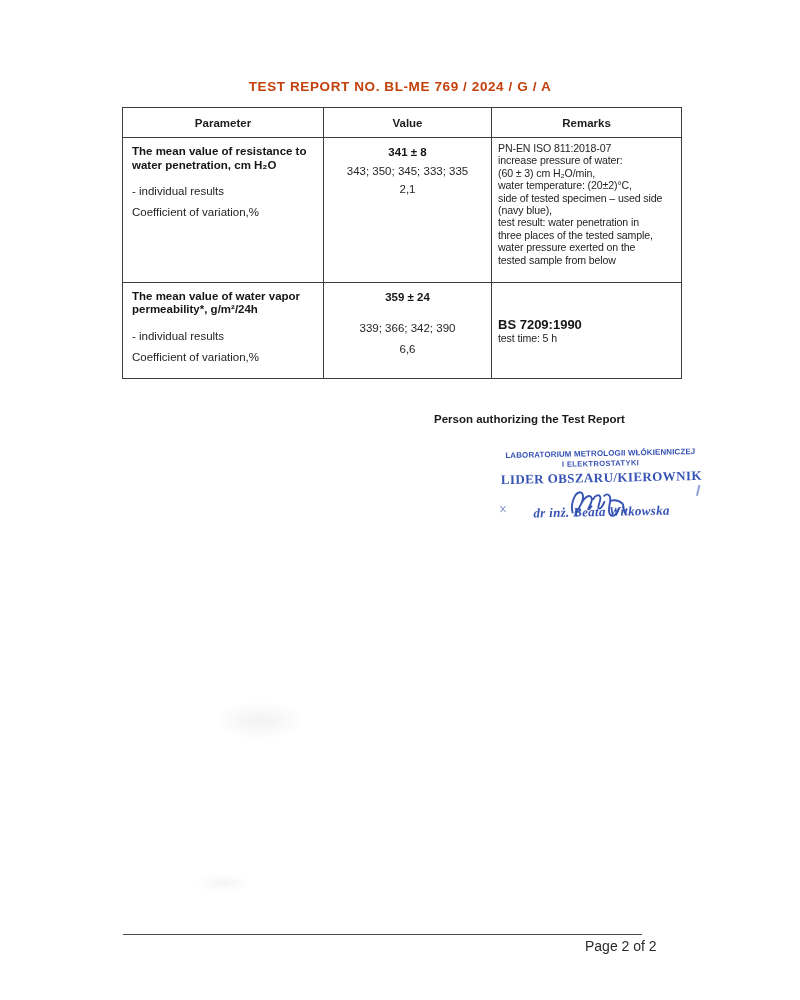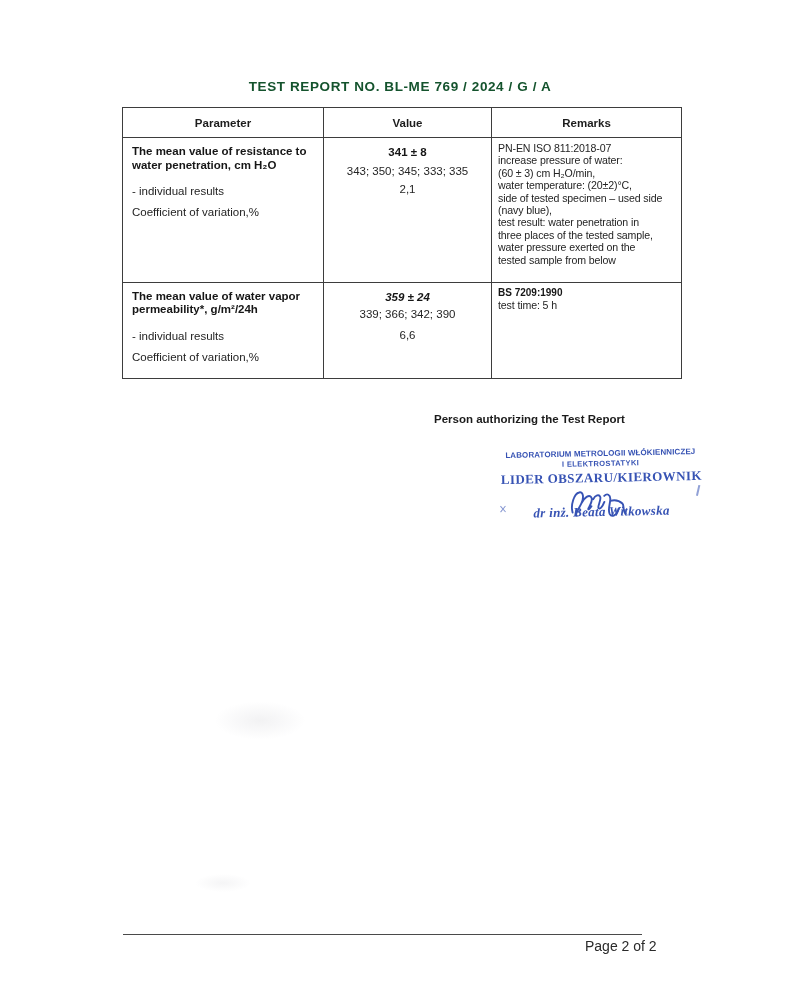--- a/index.html
+++ b/index.html
@@ -1,36 +1,36 @@
 <!DOCTYPE html>
 <html><head>
 <meta charset="utf-8">
 <style>
   html,body{margin:0;padding:0;}
   body{width:800px;height:1000px;background:#ffffff;font-family:"Liberation Sans",sans-serif;color:#242424;}
   .page{position:relative;width:800px;height:1000px;background:#fff;overflow:hidden;}
 
   .report-title{position:absolute;top:79px;left:0;width:800px;text-align:center;
-    font-size:13.5px;font-weight:bold;letter-spacing:0.6px;color:#14532d;}
+    font-size:13.5px;font-weight:bold;letter-spacing:0.6px;color:#c2410c;}
 
   table.results{position:absolute;left:122px;top:107px;width:559px;border-collapse:collapse;table-layout:fixed;}
   table.results th, table.results td{border:1.6px solid #3d3d3d;vertical-align:top;}
   table.results th{height:27px;vertical-align:middle;text-align:center;font-size:11.5px;font-weight:bold;color:#1d1d1d;}
   td.param{width:201px;padding:7px 9px 6px 9px;font-size:11.5px;}
   td.value{width:168px;padding:7px 6px 6px 6px;font-size:11.5px;text-align:center;}
   td.remarks{width:190px;padding:4px 5px 16px 6px;font-size:10.6px;line-height:1.17;letter-spacing:-0.12px;}
   tr.row1{height:138px;margin-top:44px;} tr.row2{height:83px;}
   .param-main{font-weight:bold;color:#161616;margin:0 0 13px 0;line-height:1.18;}
   .param-line{margin:0 0 9px 0;}
   .val-mean{font-weight:bold;color:#161616;margin:1px 0 7px 0;}
   .val-ind{margin:0 0 6px 0;}
-  tr.row2 .val-mean{margin-bottom:5px;font-style:italic;}
+  tr.row2 .val-mean{margin-bottom:19px;}
   tr.row2 .val-ind{margin-bottom:9px;}
   .remarks-standard{display:block;}
-  tr.row2 .remarks-standard{font-weight:bold;color:#161616;font-size:10px;letter-spacing:0;}
+  tr.row2 .remarks-standard{font-weight:bold;color:#161616;font-size:13px;letter-spacing:0;margin-top:30px;}
   .preline{white-space:pre-line;}
   td.conditions{padding:6px 9px 7px 9px;font-size:11.3px;line-height:1.35;}
   .cond-label{font-weight:bold;color:#161616;}
 
   .authorizer-caption{position:absolute;left:434px;top:413px;font-size:11.5px;font-weight:bold;color:#1b1b1b;}
 
   .stamp{position:absolute;left:501px;top:449px;width:200px;text-align:center;
     color:#3753b4;transform:rotate(-1.2deg);}
   .stamp-l1{font-size:8px;font-weight:bold;letter-spacing:0.1px;white-space:nowrap;}
   .stamp-l2{font-size:7.5px;font-weight:bold;letter-spacing:0.4px;margin-top:1px;}

